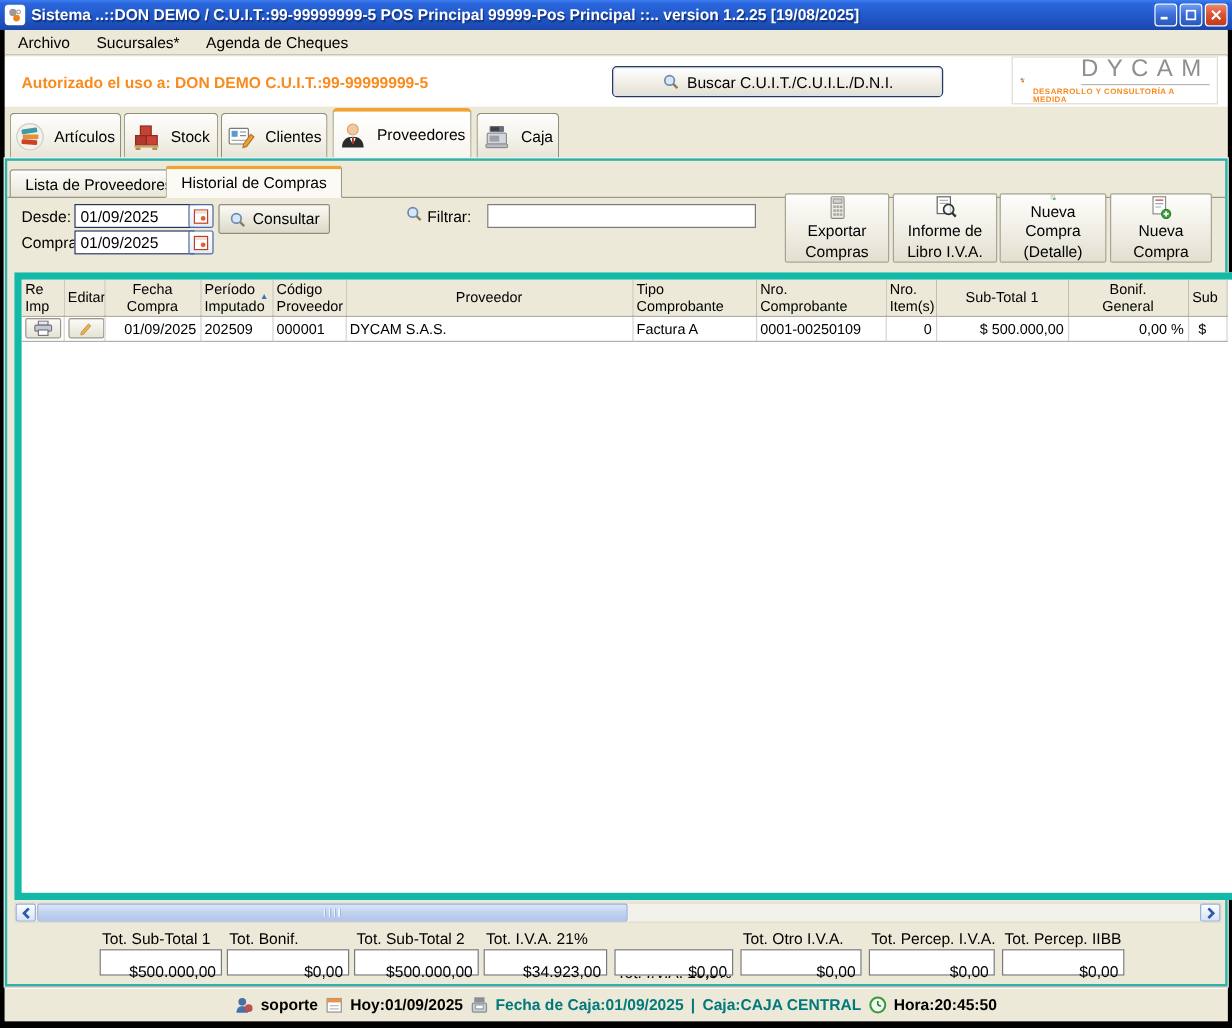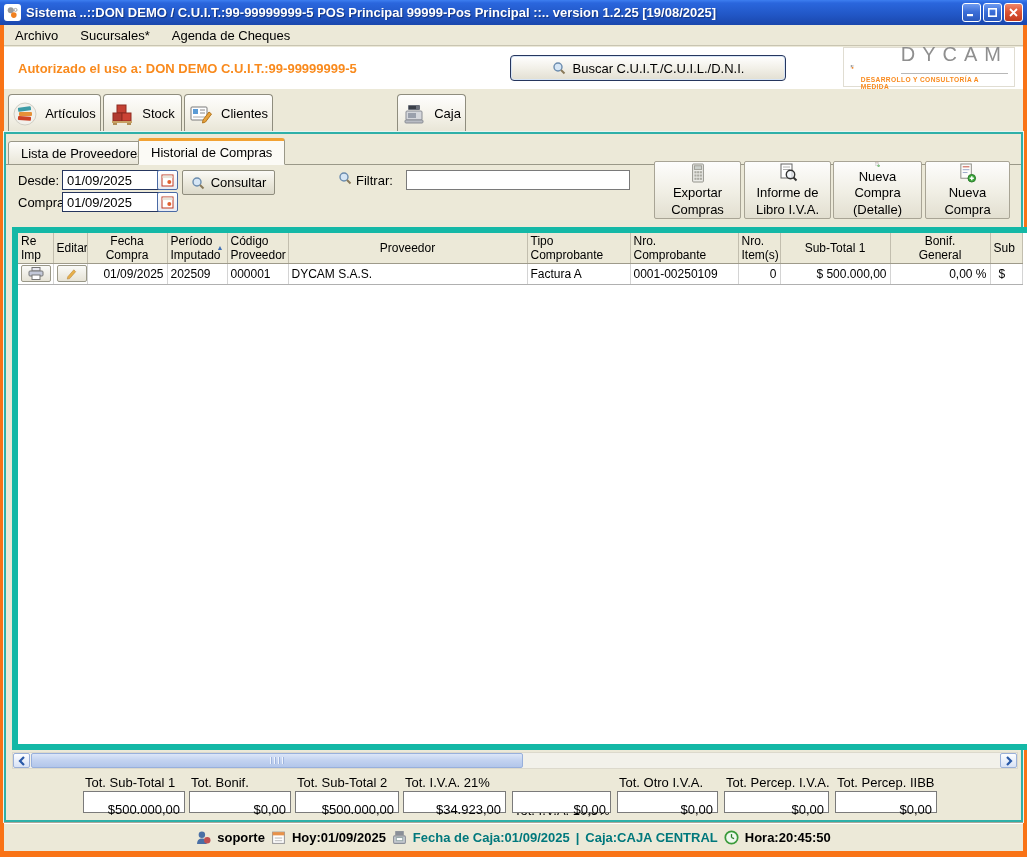--- a/index.html
+++ b/index.html
@@ -1,17 +1,17 @@
 <!DOCTYPE html>
 <html><head>
 <meta charset="utf-8">
 <style>
   html,body{margin:0;padding:0;background:#555;}
   *{box-sizing:border-box;}
-  .window{position:relative;width:1027px;height:857px;background:#f97316;
+  .window{position:relative;width:1027px;height:857px;background:#000000;
     font-family:"Liberation Sans",sans-serif;overflow:hidden;}
   
   .titlebar{position:absolute;top:0;left:0;width:100%;height:25px;
     background:linear-gradient(180deg,#3d7ef0 0%,#2a66dd 12%,#2258c8 55%,#1a47ad 100%);
     display:flex;align-items:center;padding:0 4px;color:#fff;}
   .titlebar .ttl{font-size:13px;font-weight:bold;white-space:nowrap;overflow:hidden;
     text-shadow:1px 1px 1px #10307a;flex:1;}
   .appicon{width:17px;height:17px;background:#fff;border-radius:3px;margin-right:5px;
     display:flex;align-items:center;justify-content:center;flex:none;}
   .winbtns{display:flex;gap:2px;flex:none;}
@@ -28,21 +28,21 @@
   .headstrip{position:absolute;top:22px;left:0;right:0;height:42px;background:#fff;}
   .auth{position:absolute;left:14px;top:14px;font-size:13px;font-weight:bold;color:#F98A1D;}
   .buscar{position:absolute;left:506px;top:8px;width:276px;height:26px;
     background:linear-gradient(180deg,#fff,#f2f0e8 50%,#e2dfd2);
     border:1px solid #26365e;border-radius:4px;font-size:13px;color:#000;
     display:flex;align-items:center;justify-content:center;gap:7px;box-shadow:inset 0 0 0 1px #d6e4f5;}
   .logo{position:absolute;right:8px;top:0px;width:172px;height:40px;background:#fff;
     border:1px solid #e0ddd2;display:flex;align-items:center;gap:6px;padding:2px 6px;}
   .logo .lt{display:flex;flex-direction:column;}
   .logo .nm{font-size:20px;letter-spacing:7px;color:#8f8f8f;line-height:20px;
-    border-bottom:1px solid #b8b8b8;padding-bottom:9px;margin-left:40px;}
+    border-bottom:1px solid #b8b8b8;padding-bottom:3px;margin-left:40px;}
   .logo .tg{font-size:6.6px;font-weight:bold;color:#F98A1D;letter-spacing:.4px;margin-top:2px;}
   
   .tabbar{position:absolute;top:64px;left:0;right:0;height:43px;background:#ECE9D8;}
   .mtab{position:absolute;bottom:0;height:38px;border:1px solid #8f8d7e;border-bottom:none;
     border-radius:4px 4px 0 0;background:linear-gradient(180deg,#fefefd,#f4f2e9 55%,#e8e5d6);
     display:flex;align-items:center;justify-content:center;gap:8px;font-size:13px;cursor:default;}
   .mtab.sel{height:42px;border-top:3px solid #F2A233;background:linear-gradient(180deg,#fffffe,#f7f5ee);}
   .mtab svg{flex:none;}
   
   .panel{position:absolute;top:107px;left:0;right:0;height:690px;
@@ -188,20 +188,29 @@
       <div class="mtab" style="left:180px;width:89px;">
         <svg width="24" height="24" viewBox="0 0 24 24">
           <rect x="2" y="5" width="16" height="13" rx="1" fill="#fff" stroke="#7a7a7a"></rect>
           <rect x="4" y="7" width="5" height="5" fill="#5b9bd5"></rect>
           <line x1="11" y1="8" x2="16" y2="8" stroke="#888"></line>
           <line x1="11" y1="11" x2="16" y2="11" stroke="#888"></line>
           <line x1="4" y1="15" x2="16" y2="15" stroke="#aaa"></line>
           <path d="M14 18 L20 10 L22.5 12 L16.5 20 L13.5 21 Z" fill="#e8a33d" stroke="#b5761c"></path>
         </svg>
         <span>Clientes</span>
+      </div>
+      <div class="mtab sel" style="left:273px;width:116px;">
+        <svg width="24" height="24" viewBox="0 0 24 24">
+          <circle cx="12" cy="7" r="4.5" fill="#f3c9a2" stroke="#d9a876"></circle>
+          <path d="M3 22 C3 15.5 7 13 12 13 C17 13 21 15.5 21 22 Z" fill="#2b2b2b"></path>
+          <path d="M12 13.5 L9.5 14.5 L12 19 L14.5 14.5 Z" fill="#fff"></path>
+          <rect x="11.3" y="14" width="1.6" height="5" fill="#b03030"></rect>
+        </svg>
+        <span>Proveedores</span>
       </div>
       <div class="mtab" style="left:393px;width:69px;">
         <svg width="24" height="24" viewBox="0 0 24 24">
           <rect x="6" y="3" width="12" height="5" rx="1" fill="#6a6f7a"></rect>
           <rect x="7" y="4" width="7" height="3" fill="#3a3f48"></rect>
           <rect x="4" y="9" width="16" height="9" rx="1" fill="#d5d7dc" stroke="#8a8d94"></rect>
           <rect x="6" y="11" width="8" height="5" fill="#9aa0ac"></rect>
           <rect x="3" y="18" width="18" height="3" rx="1" fill="#b9bcc4" stroke="#8a8d94"></rect>
         </svg>
         <span>Caja</span>

